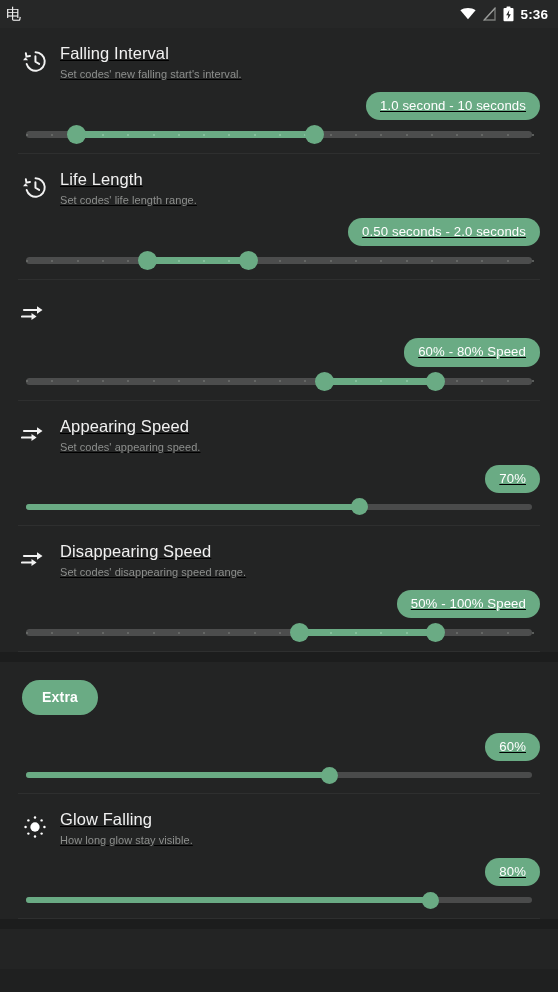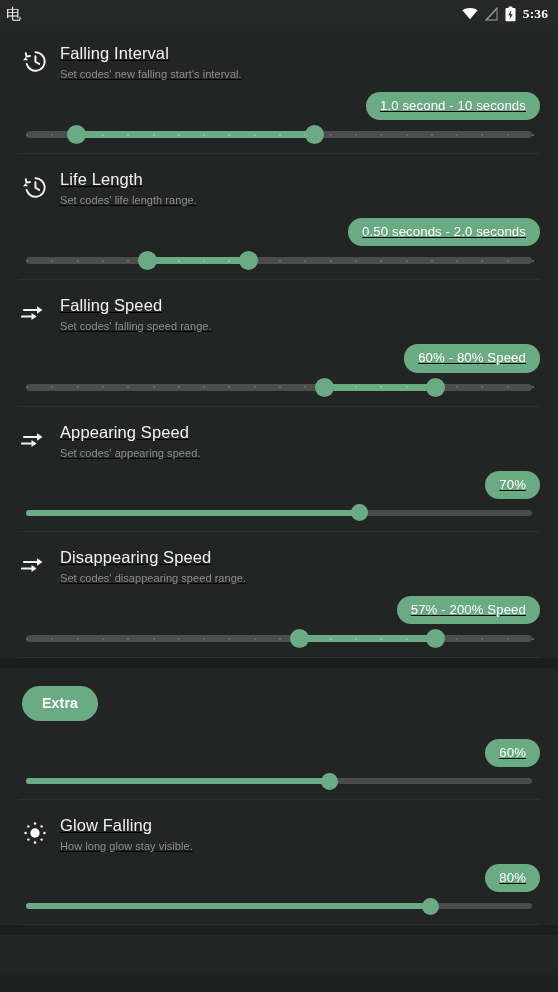--- a/index.html
+++ b/index.html
@@ -13,21 +13,21 @@
 
   
   .statusbar {
     height: 28px; width: 100%;
     display: flex; align-items: center;
     padding: 0 10px 0 6px;
     background: #262727;
   }
   .sb-left { display: flex; align-items: center; gap: 6px; }
   .sb-spacer { flex: 1 1 auto; }
-  .sb-right { display: flex; align-items: center; gap: 7px; font-family: Liberation Serif, serif; }
+  .sb-right { display: flex; align-items: center; gap: 7px; }
   .sb-glyph {
     color: #f2f2f2; font-size: 15px; line-height: 1;
     font-family: "DejaVu Sans", sans-serif;
     display: inline-block; transform: translateY(0px);
   }
   .sb-time { color: #ffffff; font-size: 13.5px; font-weight: bold; letter-spacing: .1px; }
   .ico-wifi { width: 16px; height: 12px; display:block; }
   .ico-sig { width: 13px; height: 14px; display:block; }
   .ico-bat { width: 11px; height: 16px; display:block; }
 
@@ -238,24 +238,20 @@
         <div class="row">
           <div class="row-head">
             <span class="row-icon">
               <svg width="28" height="24" viewBox="0 0 28 24">
                 <path d="M3 9h14" stroke="#f2f2f2" stroke-width="2.2" stroke-linecap="round"></path>
                 <path d="M16 5.2 21.5 9 16 12.8z" fill="#f2f2f2"></path>
                 <path d="M1 15.5h10" stroke="#f2f2f2" stroke-width="2.2" stroke-linecap="round"></path>
                 <path d="M10.5 11.9 15.6 15.5 10.5 19.1z" fill="#f2f2f2"></path>
               </svg>
             </span>
-            <span class="row-text">
-              <div class="row-title">Falling Speed</div>
-              <div class="row-sub">Set codes' falling speed range.</div>
-            </span>
           </div>
           <div class="pill-line">
             <span class="pill">60% - 80% Speed</span>
           </div>
           <div class="slider-wrap">
             <div class="track">
               <span class="fill" style="left:59%;width:22%"></span>
               <div class="ticks">
                 <span class="tick" style="left:0%"></span>
                 <span class="tick" style="left:5%"></span>
@@ -320,21 +316,21 @@
                 <path d="M1 15.5h10" stroke="#f2f2f2" stroke-width="2.2" stroke-linecap="round"></path>
                 <path d="M10.5 11.9 15.6 15.5 10.5 19.1z" fill="#f2f2f2"></path>
               </svg>
             </span>
             <span class="row-text">
               <div class="row-title">Disappearing Speed</div>
               <div class="row-sub">Set codes' disappearing speed range.</div>
             </span>
           </div>
           <div class="pill-line">
-            <span class="pill">57% - 200% Speed</span>
+            <span class="pill">50% - 100% Speed</span>
           </div>
           <div class="slider-wrap">
             <div class="track">
               <span class="fill" style="left:54%;width:27%"></span>
               <div class="ticks">
                 <span class="tick" style="left:0%"></span>
                 <span class="tick" style="left:5%"></span>
                 <span class="tick" style="left:10%"></span>
                 <span class="tick" style="left:15%"></span>
                 <span class="tick" style="left:20%"></span>

